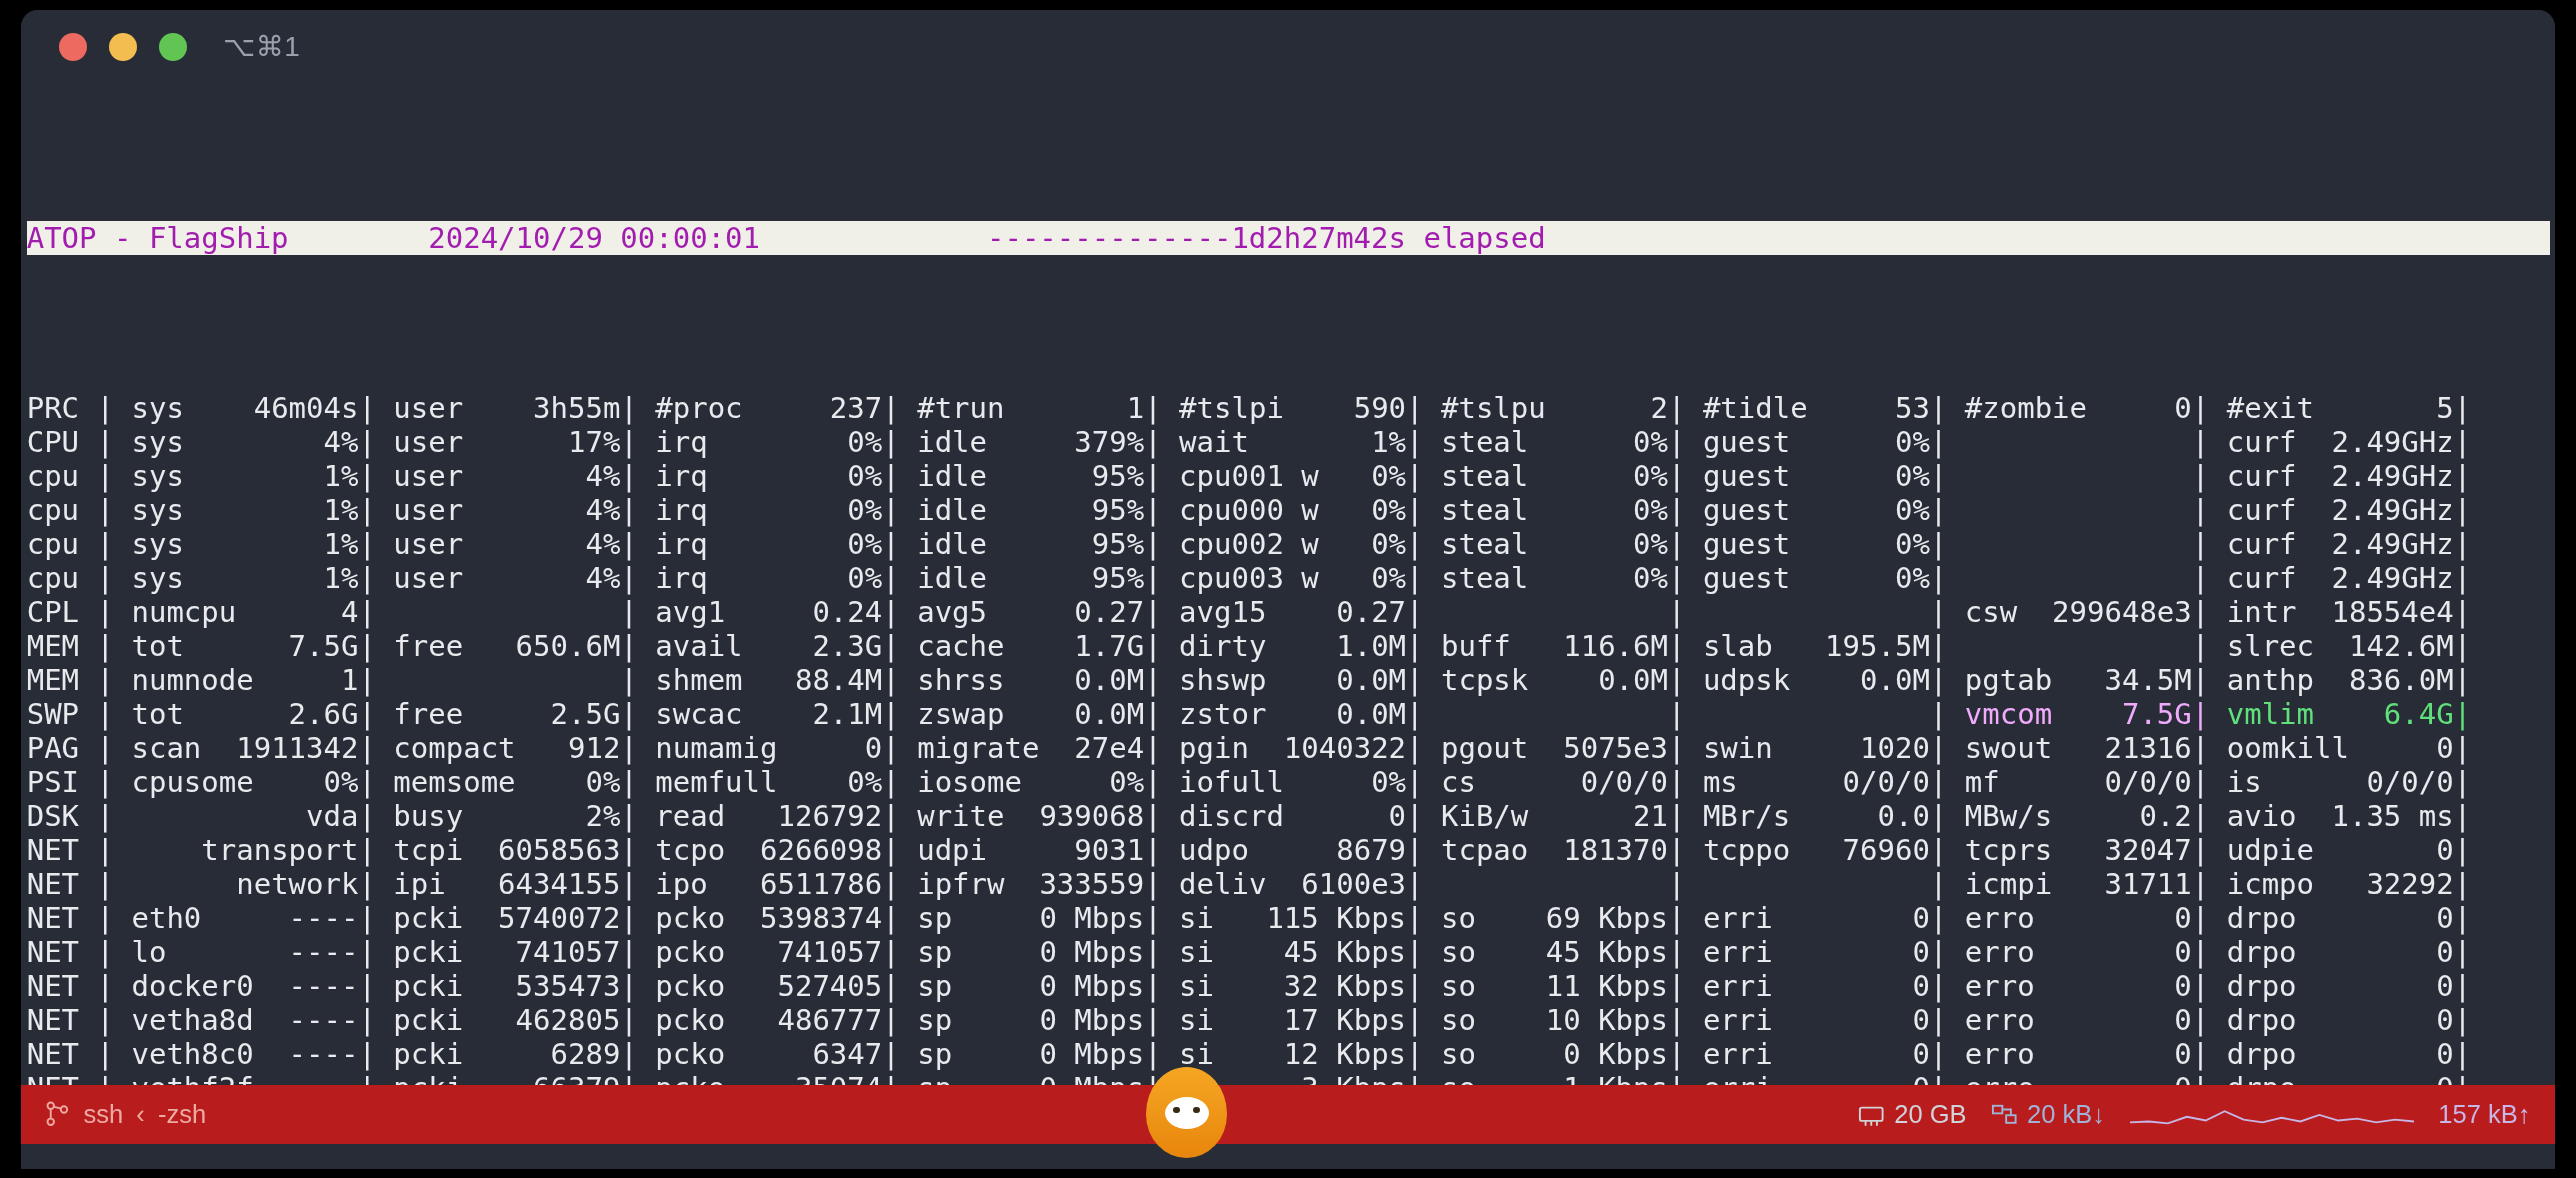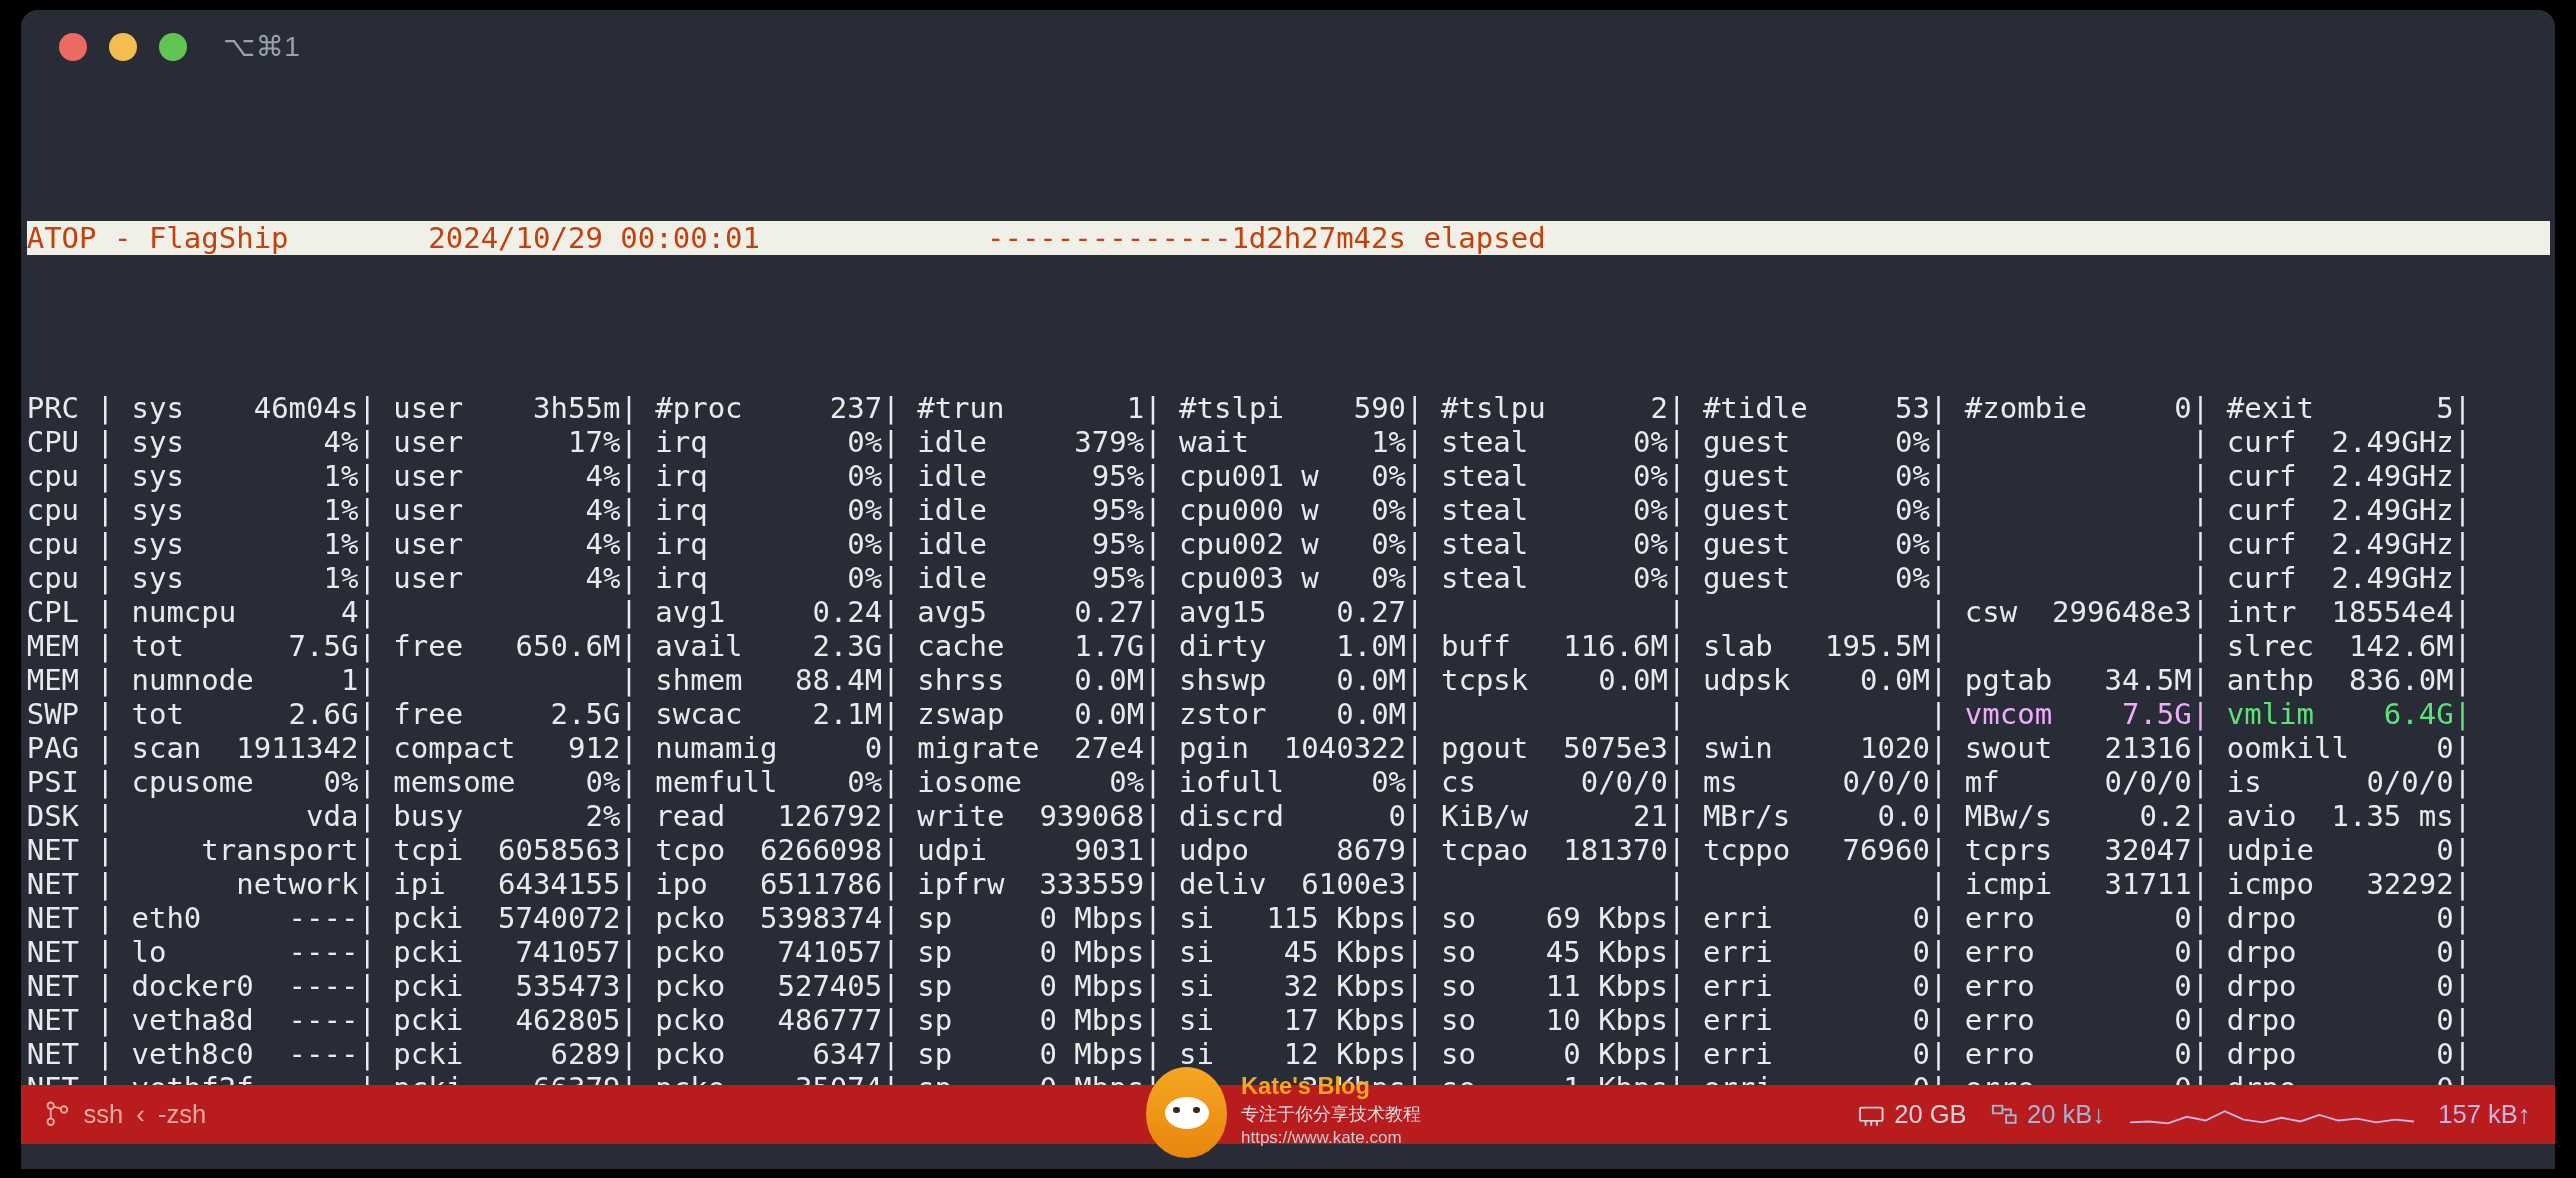--- a/index.html
+++ b/index.html
@@ -74,21 +74,21 @@
     position: absolute;
     left: 5.7px; top: 1.9px;
     width: 2523px;
     font-size: 29px;
     line-height: 34px;
     white-space: pre;
     color: #e8eaed;
     letter-spacing: 0px;
   }
   .row { height: 34px; white-space: pre; display: block; }
-  .inv { background: #f0f0e8; color: #c2410c; display: block; }
+  .inv { background: #f0f0e8; color: #a21caf; display: block; }
   .green { color: #5fe07a; }
   .cyan  { color: #f0abfc; }
 
   
   .statusbar {
     position: absolute;
     left: 21px; bottom: 34px;
     width: 2534px; height: 59px;
     background: #b91c1c;
     display: flex;
@@ -169,25 +169,20 @@
         
 
       </div>
     </div>
   </div>
 
   <div class="watermark">
     <div class="wm-badge">
         <span class="wm-face"></span>
       </div>
-    <div class="wm-text">
-      <div class="wm-t1">Kate's Blog</div>
-      <div class="wm-t2">专注于你分享技术教程</div>
-      <div class="wm-t3">https://www.kate.com</div>
-    </div>
   </div>
 
   <div class="statusbar">
     <div class="sb-left">
       <svg width="24.6" height="26.5" viewBox="0 0 26 28">
         <circle cx="5" cy="5" r="3.4" fill="none" stroke="#eda9a2" stroke-width="2"></circle>
         <circle cx="5" cy="22" r="3.4" fill="none" stroke="#eda9a2" stroke-width="2"></circle>
         <circle cx="19" cy="9" r="3.4" fill="none" stroke="#eda9a2" stroke-width="2"></circle>
         <path d="M5 9 L5 18 M8 6 L16 8" stroke="#eda9a2" stroke-width="2" fill="none"></path>
       </svg>

